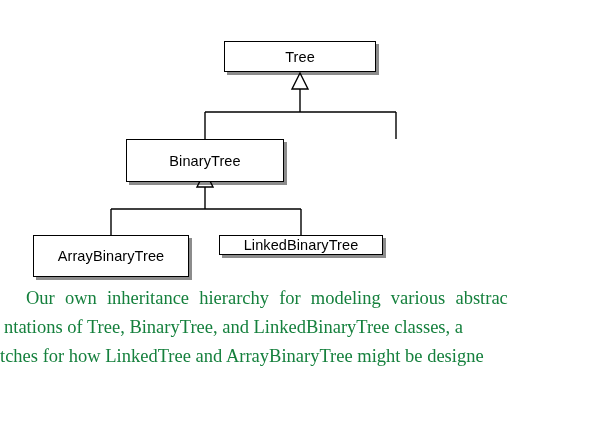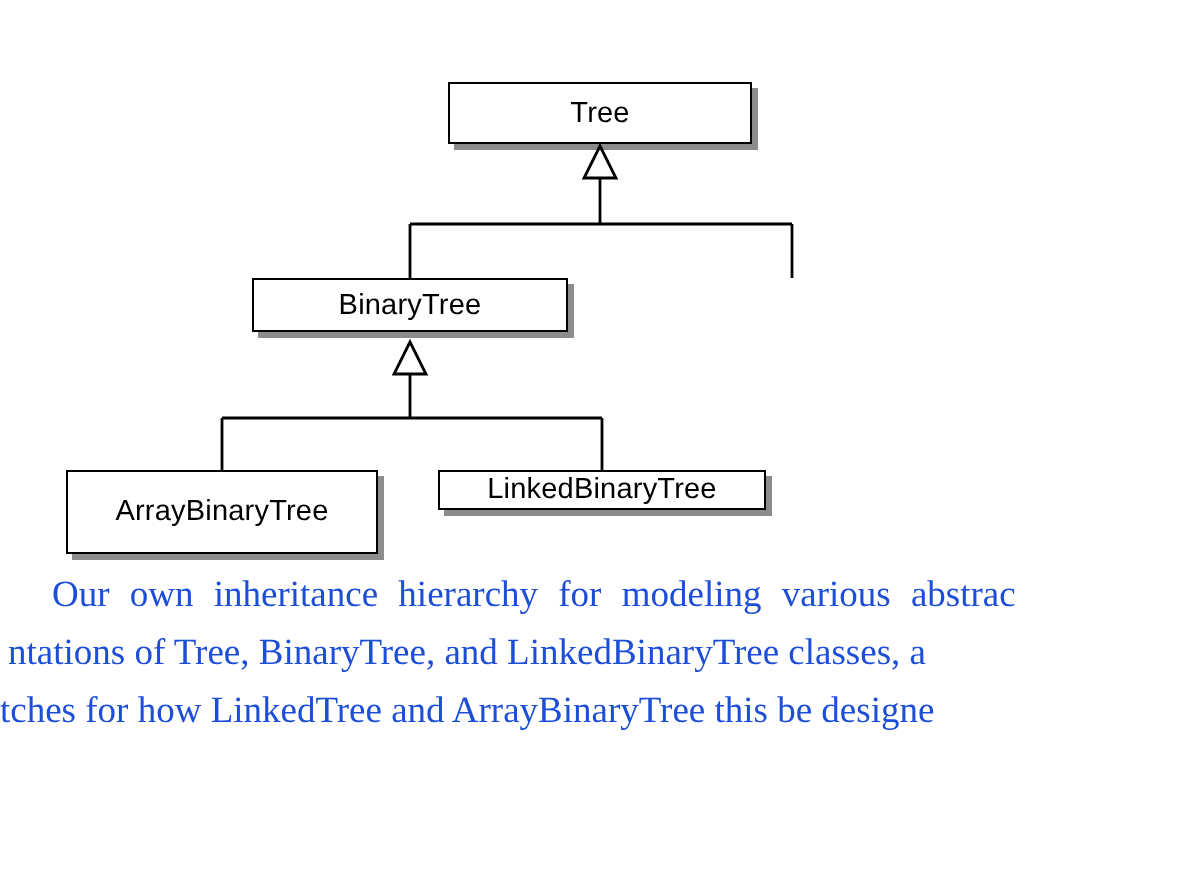--- a/index.html
+++ b/index.html
@@ -34,21 +34,21 @@
     display: flex;
     align-items: center;
     justify-content: center;
     box-shadow: 3px 3px 0 0 rgba(0,0,0,0.45);
     letter-spacing: 0.1px;
     white-space: nowrap;
     text-align: center;
   }
 
   #box-tree        { left: 224px; top: 41px;  width: 152px; height: 31px; }
-  #box-binarytree  { left: 126px; top: 139px; width: 158px; height: 27px; }
+  #box-binarytree  { left: 126px; top: 139px; width: 158px; height: 43px; }
   #box-linkedtree  { left: 320px; top: 139px; width: 152px; height: 31px; }
   #box-arraybin    { left: 33px;  top: 235px; width: 156px; height: 42px; }
   #box-linkedbin   { left: 219px; top: 235px; width: 164px; height: 20px; }
 
   svg.edges {
     position: absolute;
     left: 0;
     top: 0;
     width: 600px;
     height: 285px;
@@ -56,21 +56,21 @@
   }
 
   #prose {
     position: absolute;
     left: 0;
     top: 284px;
     width: 600px;
     font-family: "Liberation Serif", serif;
     font-size: 18.5px;
     line-height: 29px;
-    color: #1d4ed8;
+    color: #15803d;
   }
   #prose p {
     margin: 0;
     white-space: nowrap;
   }
   #prose .indent {
     display: inline-block;
     width: 26px;
   }
   .line-1 { padding-left: 0px; letter-spacing: 0.0px; }
@@ -118,14 +118,14 @@
 
   <div class="uml-box" id="box-linkedbin">
     <span>LinkedBinaryTree</span>
   </div>
 
 </div>
 
 <div id="prose">
   <p class="line-1 just-1"><span class="indent"></span><span>Our own inheritance hierarchy for modeling various abstrac</span></p>
   <p class="line-3"><span>ntations of Tree, BinaryTree, and LinkedBinaryTree classes, a</span></p>
-  <p class="line-4"><span>tches for how LinkedTree and ArrayBinaryTree this be designe</span></p>
+  <p class="line-4"><span>tches for how LinkedTree and ArrayBinaryTree might be designe</span></p>
 </div>
 
 </body></html>

